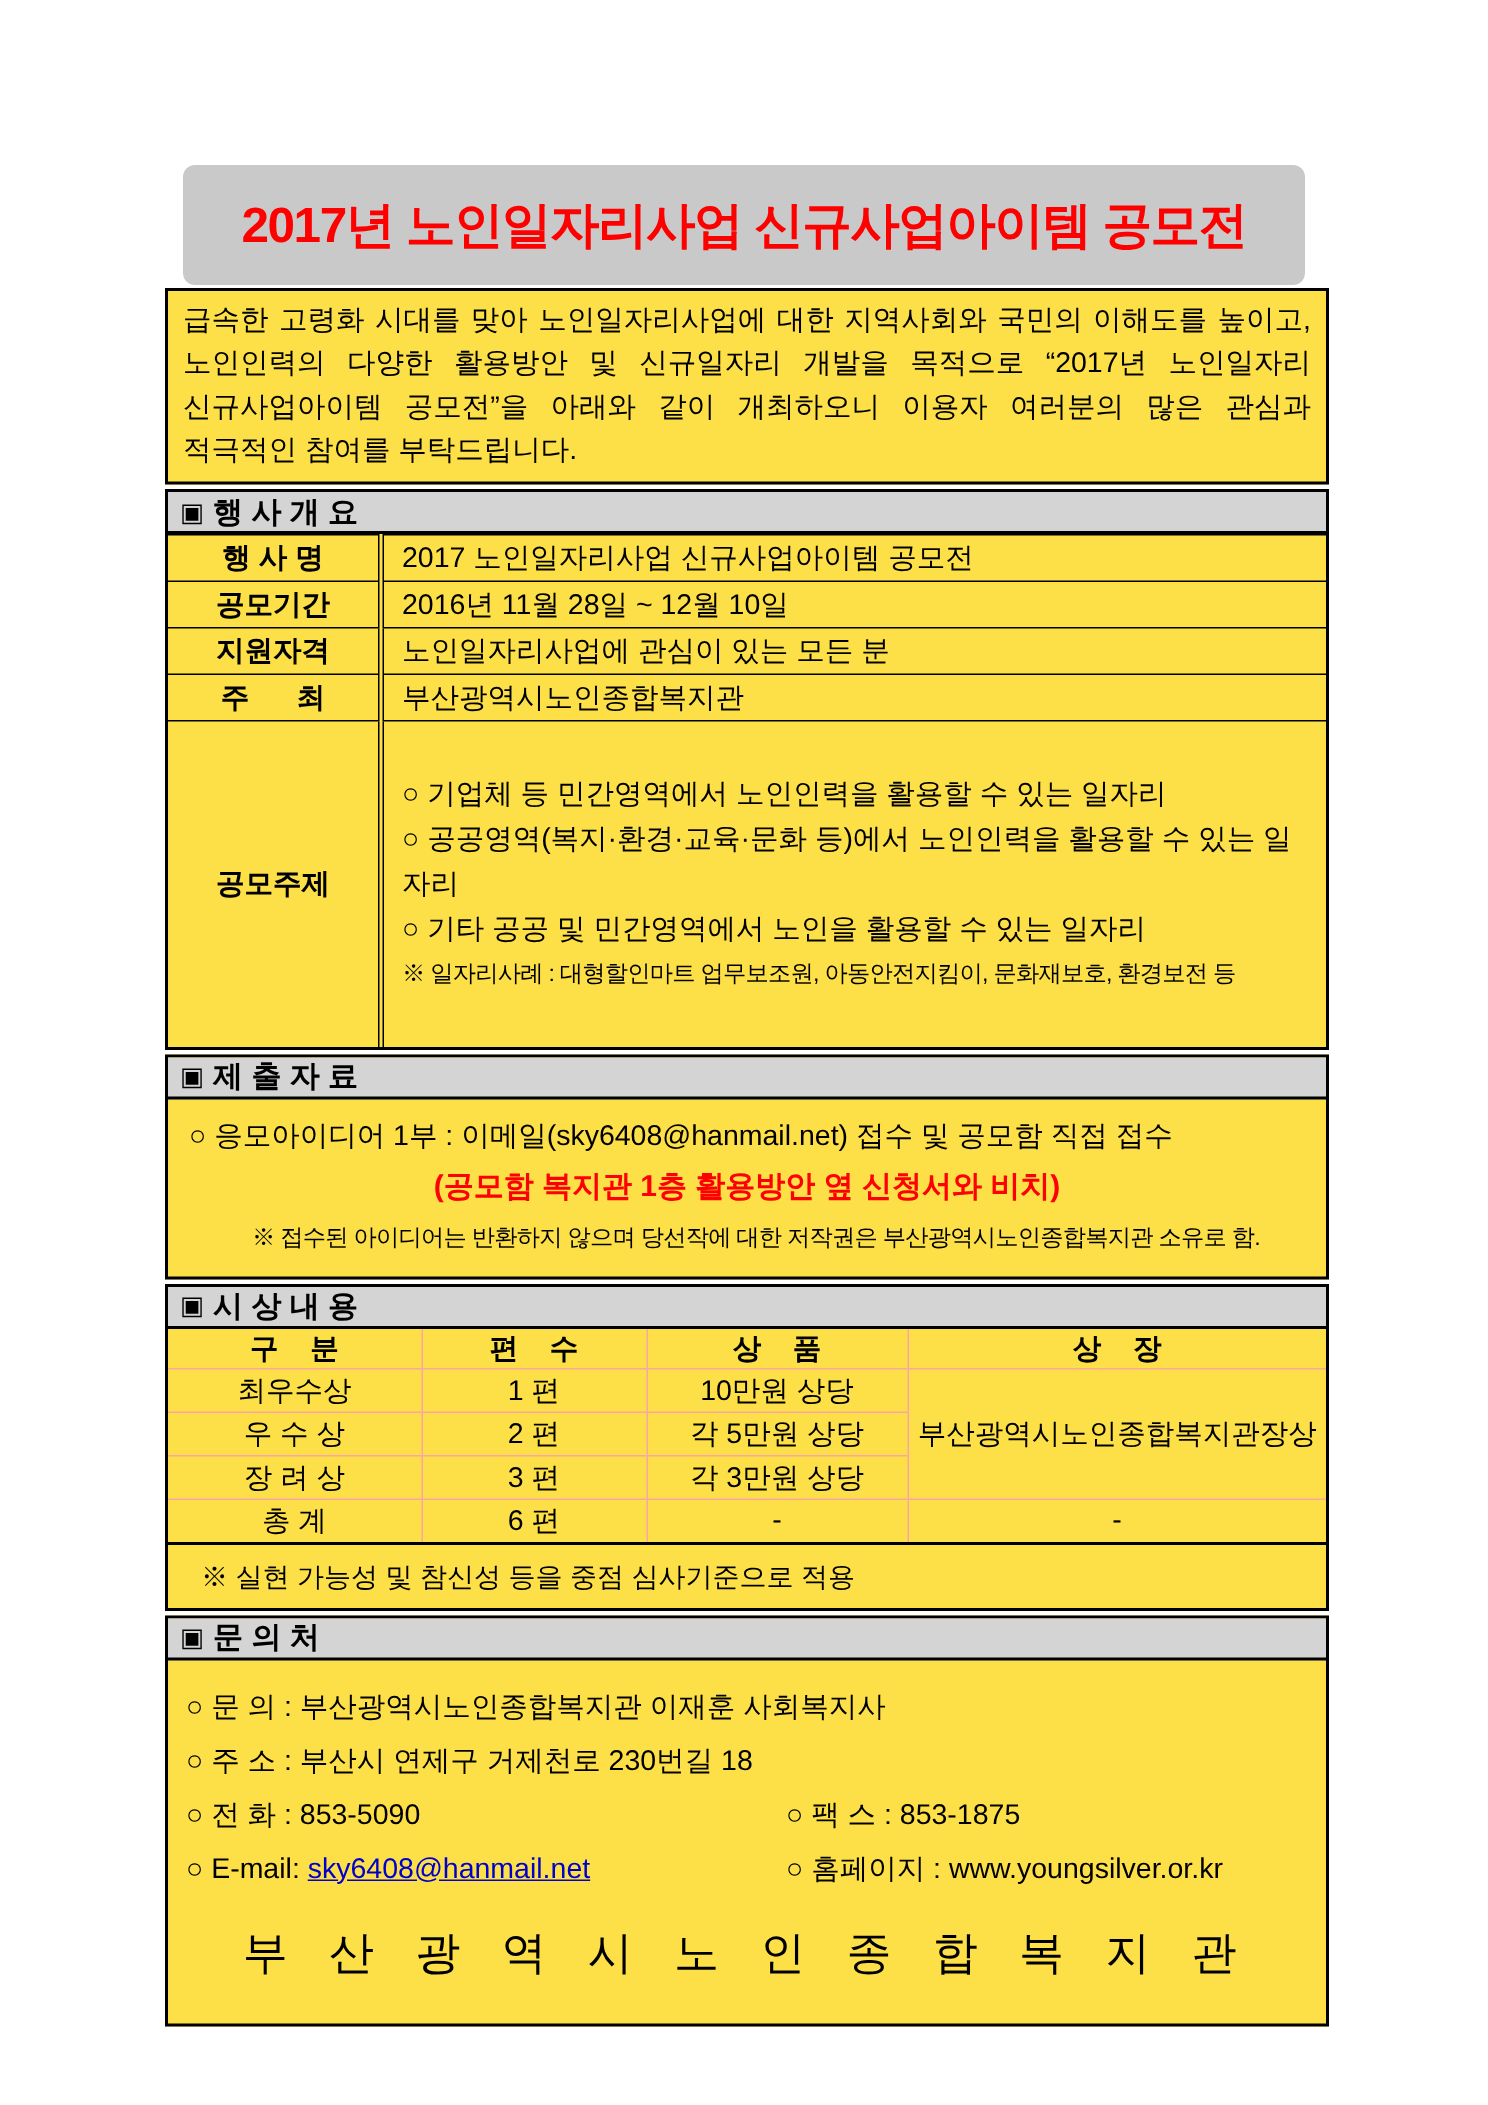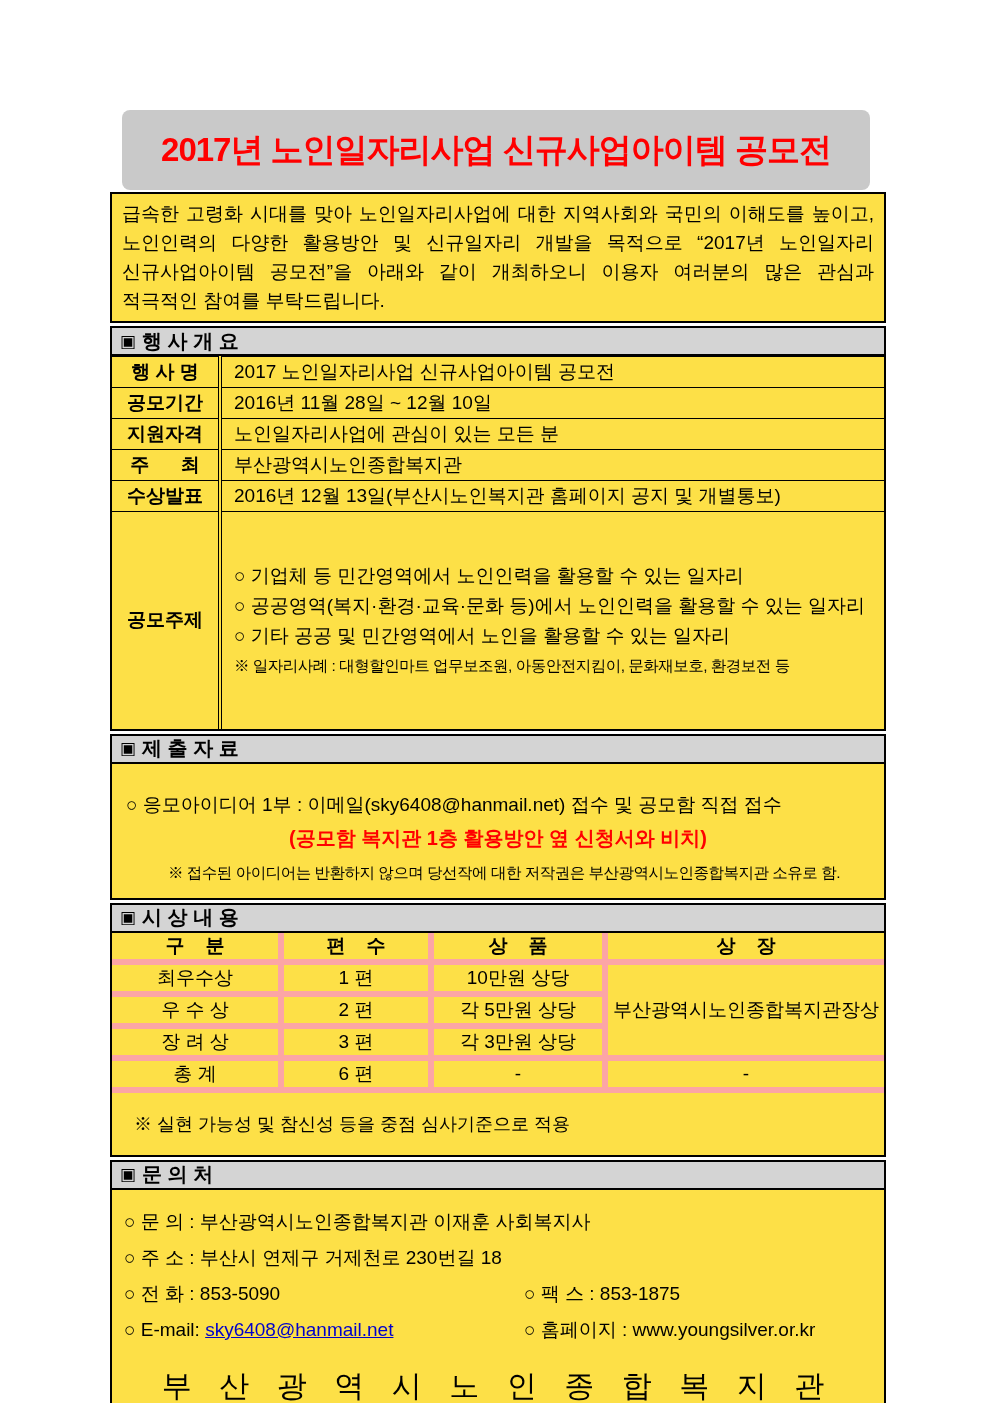--- a/index.html
+++ b/index.html
@@ -42,57 +42,57 @@
     display: flex; align-items: center;
     padding-left: 8px;
     font-size: 20px; font-weight: bold;
   }
   .sec-header .sq { font-size: 17px; margin-right: 6px; font-weight: normal; }
 
   
   table { border-collapse: collapse; width: 100%; }
   .ov-table td { border: 1px solid #000; font-size: 19px; }
   .ov-table .lbl {
-    width: 108px; text-align: center; font-weight: bold;
+    width: 142px; text-align: center; font-weight: bold;
     border-left: none; border-right: 4px double #000; margin-left: 34px;
   }
   .ov-table .val { padding: 2px 4px 2px 12px; border-right: none; }
   .ov-table tr { height: 29px; }
   .ov-table tr.topic-row { height: 217px; }
   .ov-table tr:last-child td { border-bottom: none; }
   .topic-cell { vertical-align: middle; padding: 8px 4px 8px 16px; }
   .topic-item { font-size: 19px; line-height: 30px; }
   .topic-note { font-size: 15.5px; line-height: 26px; margin-top: 2px; letter-spacing: -0.5px; }
 
   
-  .sub-content { padding: 10px 10px 12px 10px; margin-top: 16px; }
+  .sub-content { padding: 10px 10px 12px 10px; }
   .sub-line1 { font-size: 19px; line-height: 30px; padding-left: 4px; }
   .sub-line2 {
     text-align: center; color: #ff0000; font-weight: bold;
     font-size: 20px; line-height: 32px; margin-top: 2px;
   }
   .sub-line3 {
     font-size: 19px; line-height: 32px; margin-top: 6px;
     padding-left: 42px; text-indent: -32px; word-break: keep-all;
   }
   .sub-note { font-size: 15.5px; line-height: 26px; margin-top: 6px; padding-left: 12px; letter-spacing: -0.5px; text-align: center; }
 
   
   .aw-table { border-bottom: 2px solid #000; }
   .aw-table th, .aw-table td {
-    border: 6px solid #fca5a5; text-align: center; font-size: 19px;
+    border: 1px solid #fca5a5; text-align: center; font-size: 19px;
   }
   .aw-table th { font-weight: bold; height: 27px; border-top: none; }
   .aw-table td { height: 29px; font-weight: normal; }
   .aw-table .c1 { width: 169px; border-left: none; }
   .aw-table .c2 { width: 150px; }
   .aw-table .c3 { width: 174px; }
   .aw-table .c4 { border-right: none; }
   .aw-note {
-    height: 62px; display: flex; align-items: center;
+    height: 42px; display: flex; align-items: center;
     padding-left: 22px; font-size: 18px;
   }
 
   
   .contact { padding: 14px 12px 24px 12px; }
   .c-line { font-size: 19px; line-height: 36px; }
   .two-col { display: flex; }
   .two-col .left { width: 400px; }
   a.email-link { color: #0000cc; text-decoration: underline; cursor: pointer; }
   .org-name {
@@ -128,24 +128,20 @@
         <td class="lbl pre">공모기간</td>
         <td class="val">2016년 11월 28일 ~ 12월 10일</td>
       </tr>
       <tr>
         <td class="lbl pre">지원자격</td>
         <td class="val">노인일자리사업에 관심이 있는 모든 분</td>
       </tr>
       <tr>
         <td class="lbl pre">주      최</td>
         <td class="val">부산광역시노인종합복지관</td>
-      </tr>
-      <tr>
-        <td class="lbl pre">수상발표</td>
-        <td class="val">2016년 12월 13일(부산시노인복지관 홈페이지 공지 및 개별통보)</td>
       </tr>
       <tr class="topic-row">
         <td class="lbl pre">공모주제</td>
         <td class="val topic-cell">
           <div class="topic-item">○ 기업체 등 민간영역에서 노인인력을 활용할 수 있는 일자리</div>
           <div class="topic-item">○ 공공영역(복지·환경·교육·문화 등)에서 노인인력을 활용할 수 있는 일자리</div>
           <div class="topic-item">○ 기타 공공 및 민간영역에서 노인을 활용할 수 있는 일자리</div>
           <div class="topic-note">※  일자리사례 : 대형할인마트 업무보조원, 아동안전지킴이, 문화재보호, 환경보전 등</div>
         </td>
       </tr>

